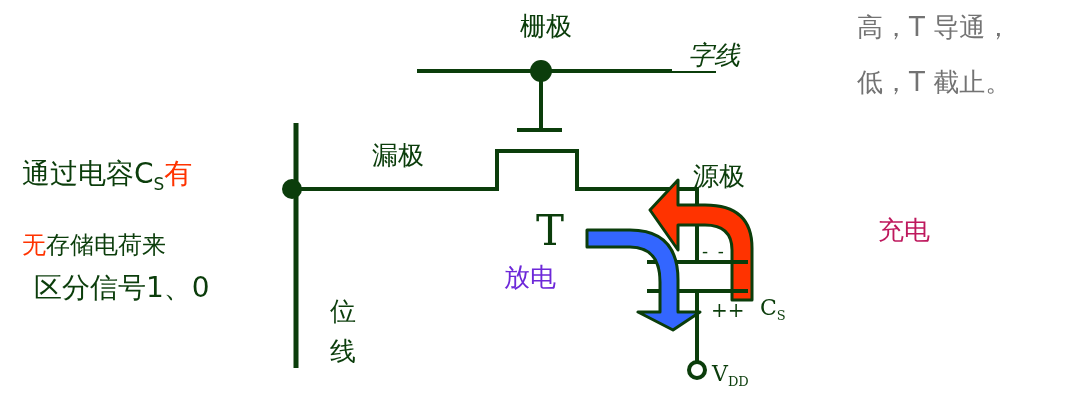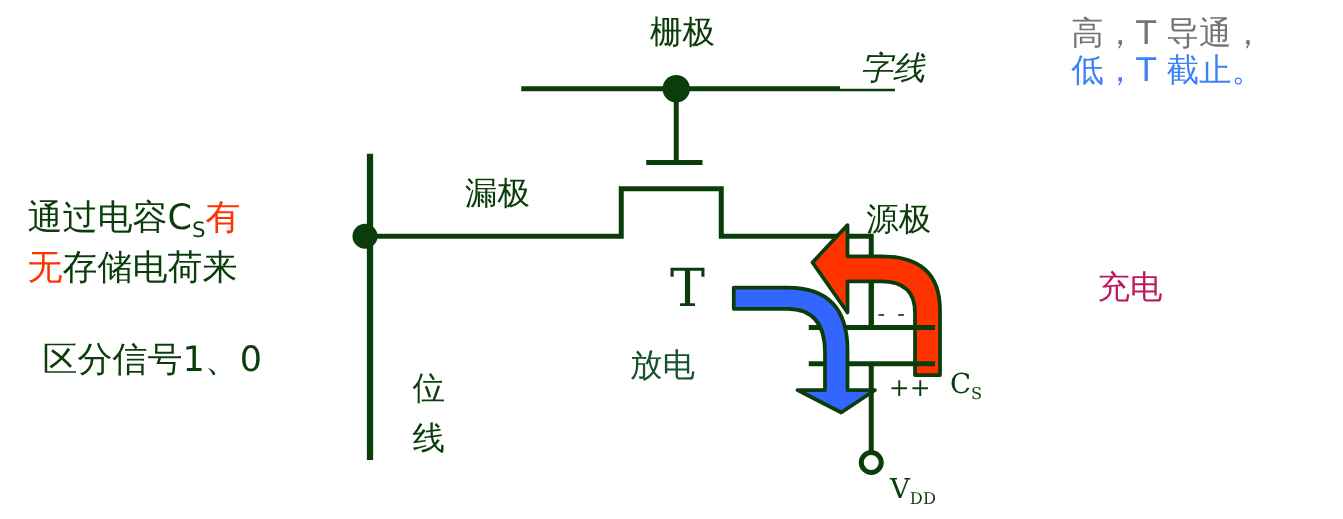--- a/index.html
+++ b/index.html
@@ -39,33 +39,33 @@
   <circle cx="697" cy="370" r="8" fill="#ffffff" stroke="#0b3d0b" stroke-width="4"></circle>
 </svg>
 
 <div class="t green cjk" style="left:520px;top:13px;">栅极</div>
 <div class="t green cjk" style="left:688px;top:42px;font-style:italic;">字线</div>
 <div class="t green cjk" style="left:372px;top:142px;">漏极</div>
 <div class="t green cjk" style="left:693px;top:130px;margin-top:33px;">源极</div>
 <div class="t green" style="left:536px;top:210px;font-size:42px;">T</div>
 <div class="t green cjk" style="left:330px;top:298px;">位</div>
 <div class="t green cjk" style="left:330px;top:338px;">线</div>
-<div class="t cjk" style="left:504px;top:280px;color:#14532d;">放电</div>
+<div class="t cjk" style="left:504px;top:264px;color:#6d28d9;">放电</div>
 <div class="t cjk" style="left:878px;top:217px;color:#be185d;">充电</div>
 <div class="t green" style="left:702px;top:243px;font-size:18px;letter-spacing:2px;">- -</div>
 <div class="t green" style="left:711px;top:300px;font-size:20px;">++</div>
 <div class="t green" style="left:760px;top:297px;font-size:22px;">
   <span>C</span><sub style="font-size:13px;">S</sub>
 </div>
-<div class="t green" style="left:712px;top:381px;font-size:22px;">
+<div class="t green" style="left:712px;top:363px;font-size:22px;">
   <span>V</span><sub style="font-size:13px;">DD</sub>
 </div>
 
 <div class="t cjk" style="left:857px;top:14px;color:#737373;">高，T 导通，</div>
-<div class="t cjk" style="left:857px;top:44px;color:#3b82f6;">低，T 截止。</div>
+<div class="t cjk" style="left:857px;top:69px;color:#737373;">低，T 截止。</div>
 
 <div class="t green cjk" style="left:22px;top:160px;font-size:28px;">
   <span>通过电容C</span><sub style="font-size:17px;">S</sub><span style="color:#ff3300;">有</span>
 </div>
-<div class="t green cjk" style="left:22px;top:200px;font-size:28px;text-align:right;">
+<div class="t green cjk" style="left:22px;top:233px;font-size:24px;text-align:right;">
   <span style="color:#ff3300;">无</span><span>存储电荷来</span>
 </div>
 <div class="t green cjk" style="left:22px;top:274px;font-size:28px;margin-left:12px;">区分信号1、0</div>
 
 </body></html>

